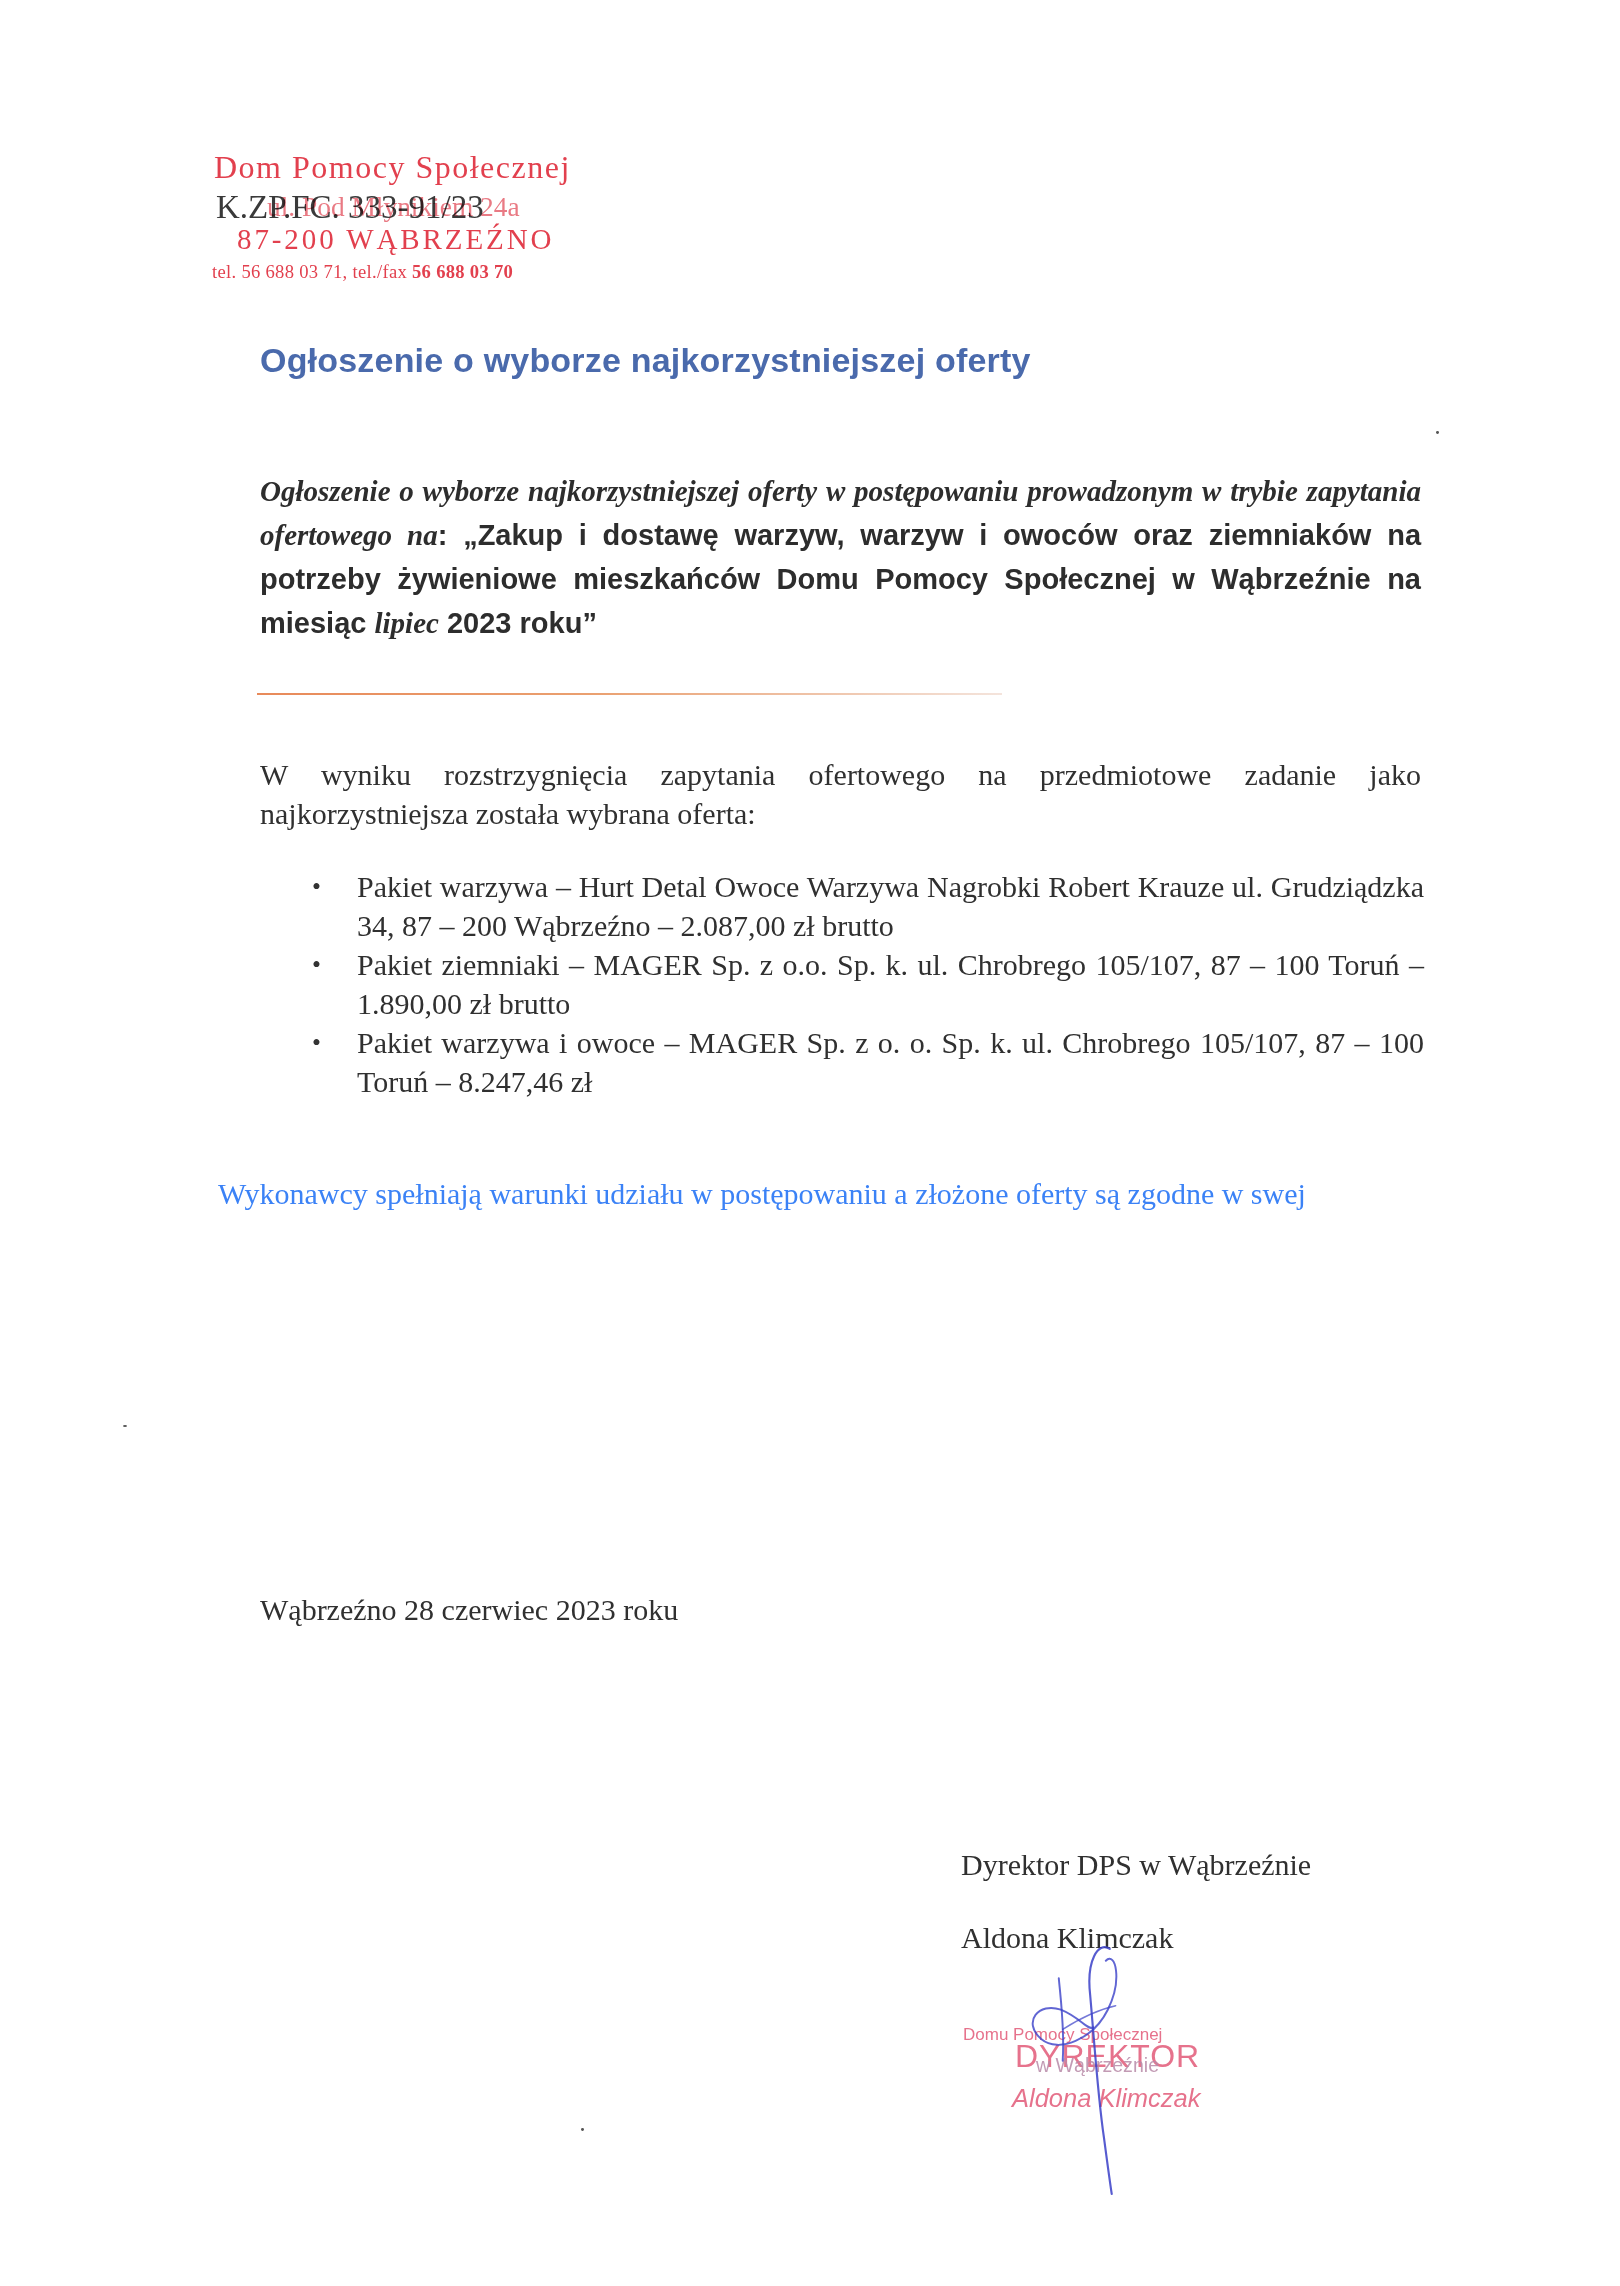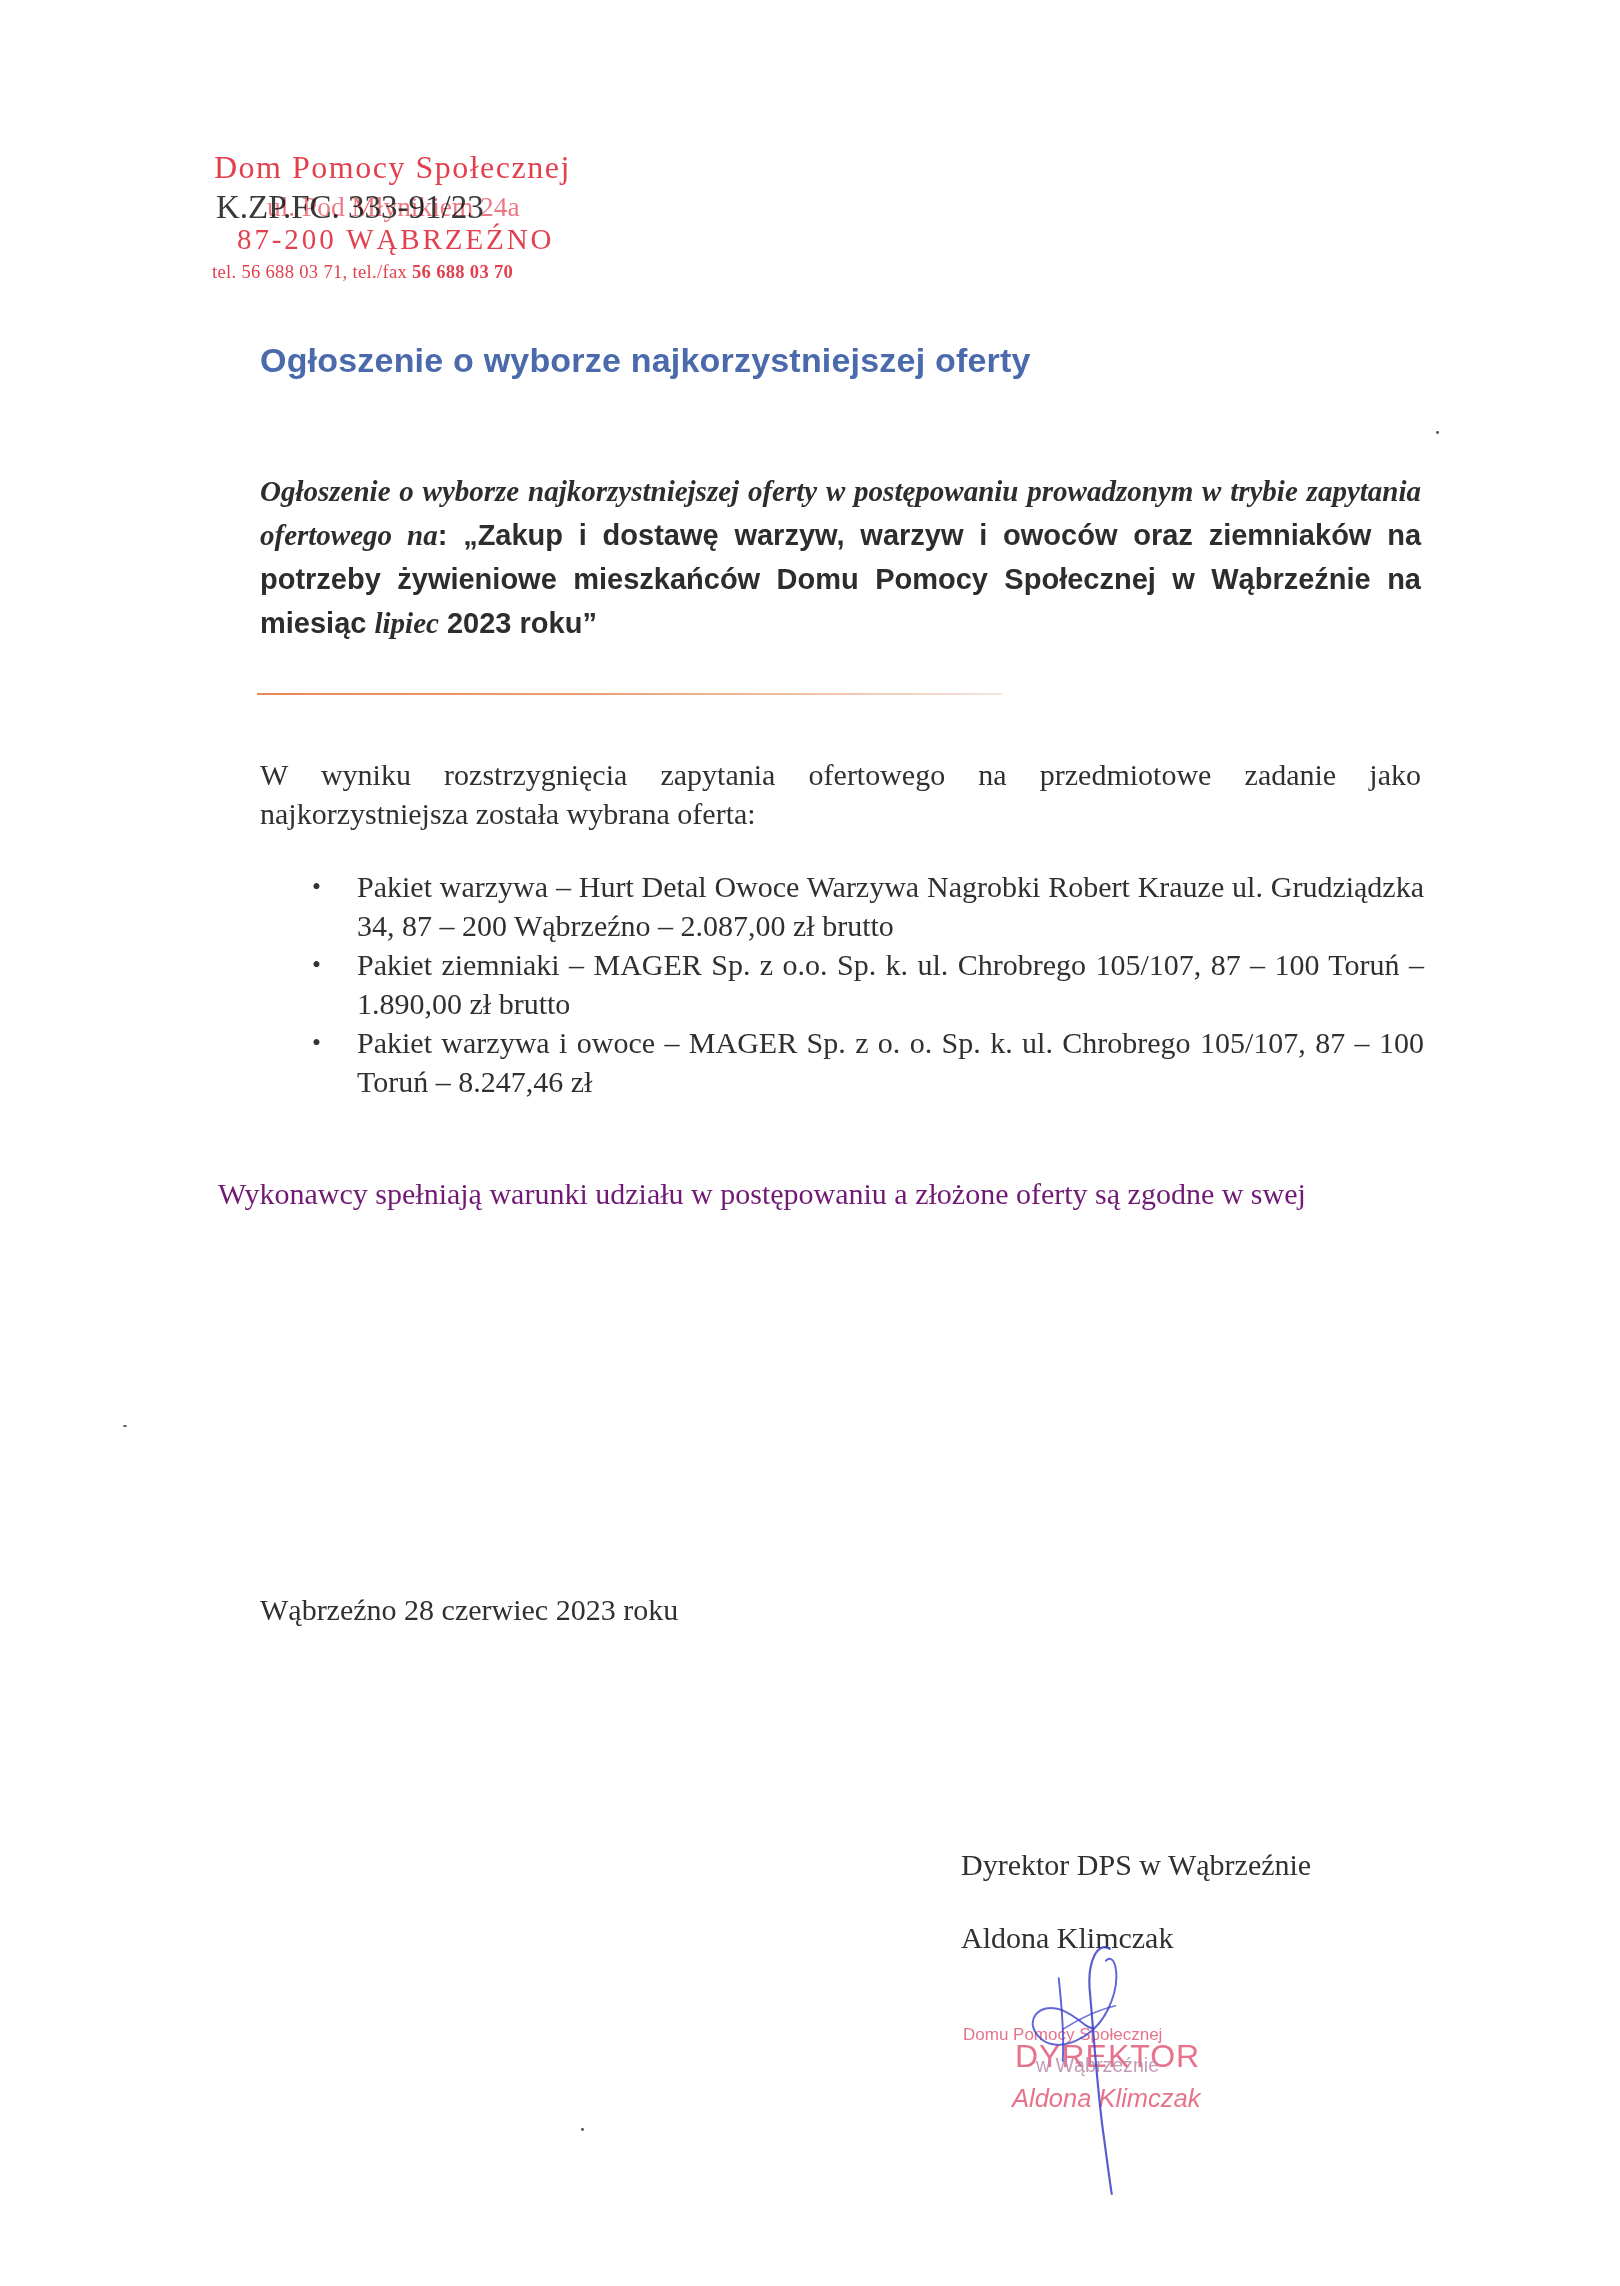--- a/index.html
+++ b/index.html
@@ -119,21 +119,21 @@
       color: #333;
     }
 
     .closing {
       position: absolute;
       left: 218px;
       top: 1174px;
       width: 1206px;
       font-size: 30px;
       line-height: 39px;
-      color: #701a75;
+      color: #3b82f6;
     }
     .closing .l2 { display: block; padding-left: 67px; }
 
     .date-line {
       position: absolute;
       left: 260px;
       top: 1593px;
       font-size: 30px;
       color: #303030;
       white-space: nowrap;

